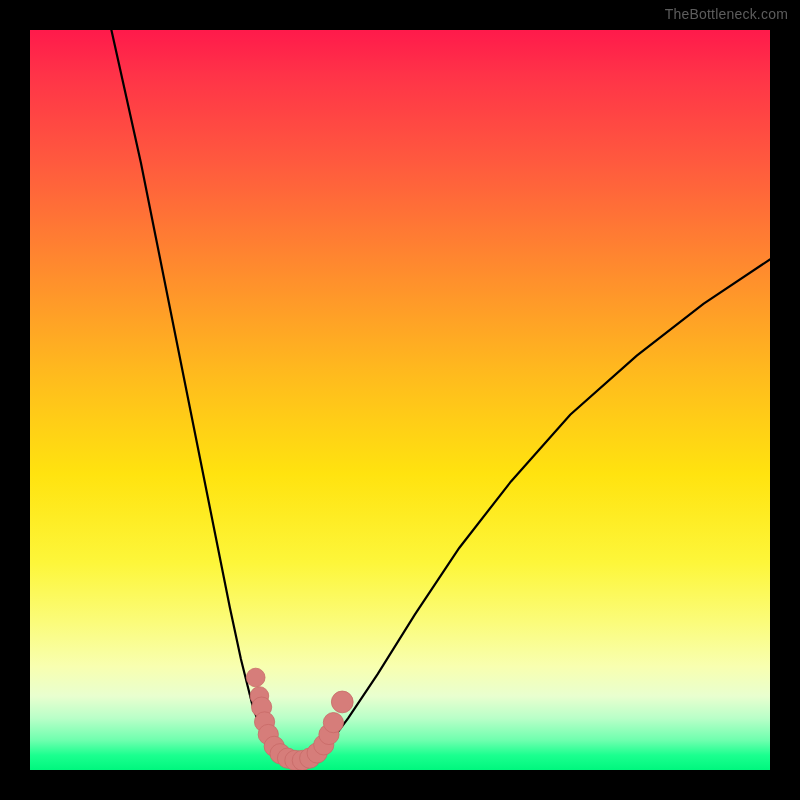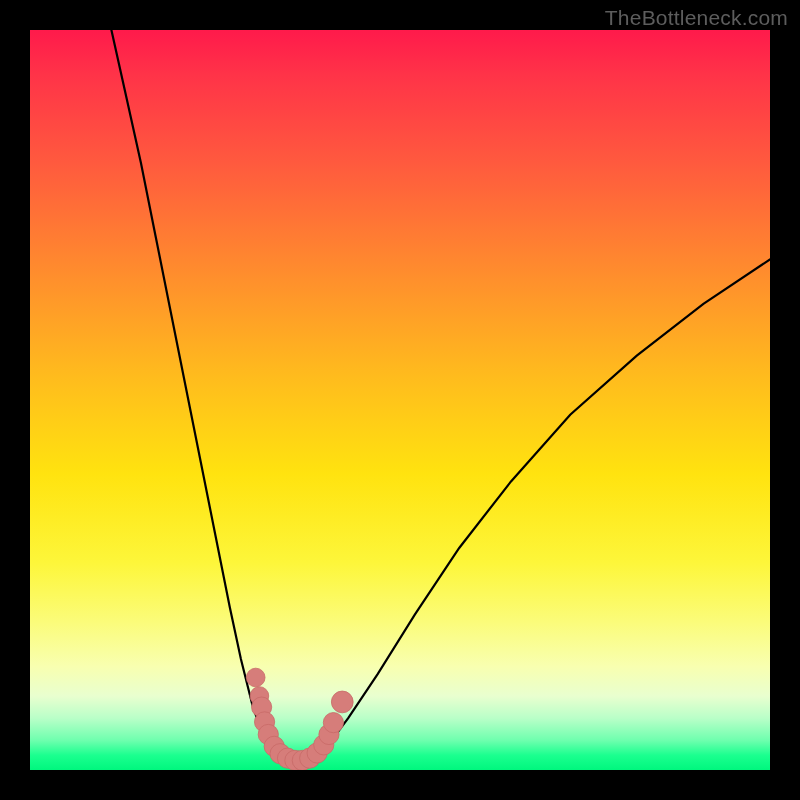--- a/index.html
+++ b/index.html
@@ -39,21 +39,21 @@
       #b9ffc8 93%,
       #6effae 96%,
       #1bff8f 98%,
       #00f77e 100%);
   }
   .watermark {
     position: absolute;
     top: 6px;
     right: 12px;
     color: #5d5d5d;
-    font-size: 21px;
+    font-size: 14px;
     font-weight: 500;
     letter-spacing: 0.2px;
   }
   svg.curve {
     position: absolute;
     left: 0;
     top: 0;
     width: 740px;
     height: 740px;
   }

